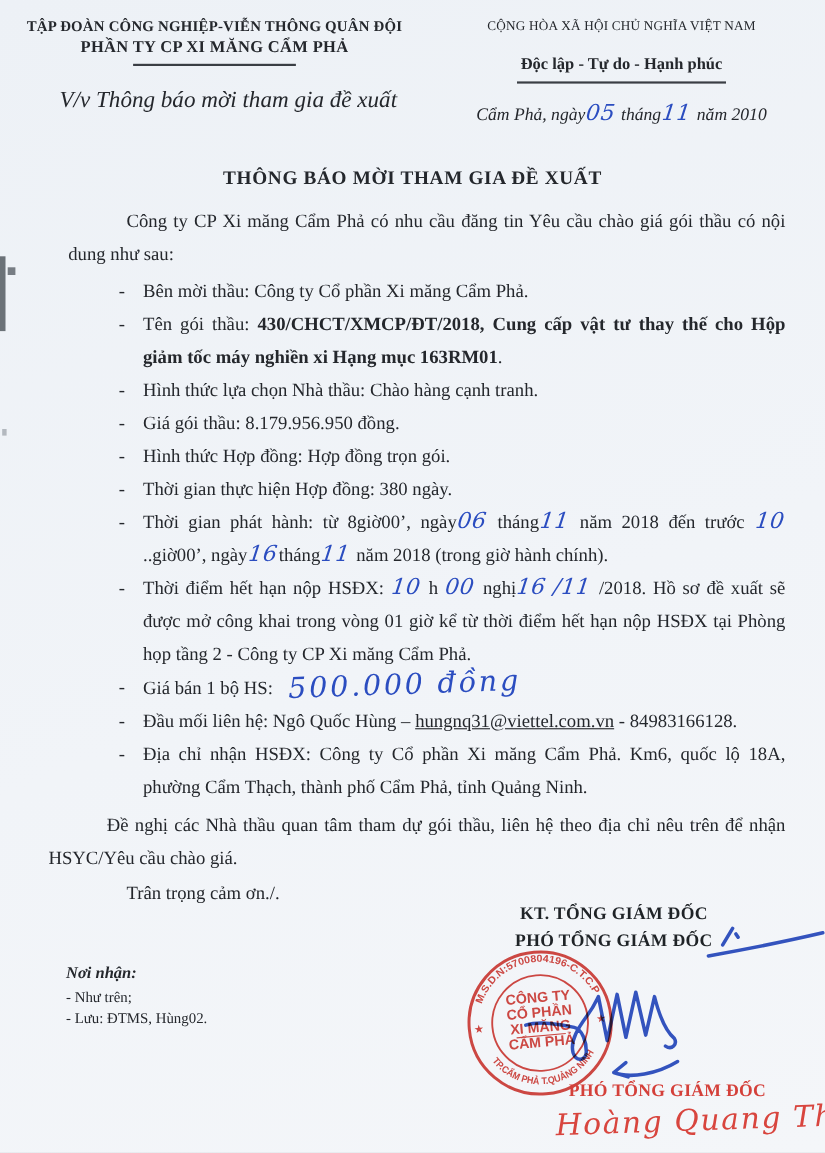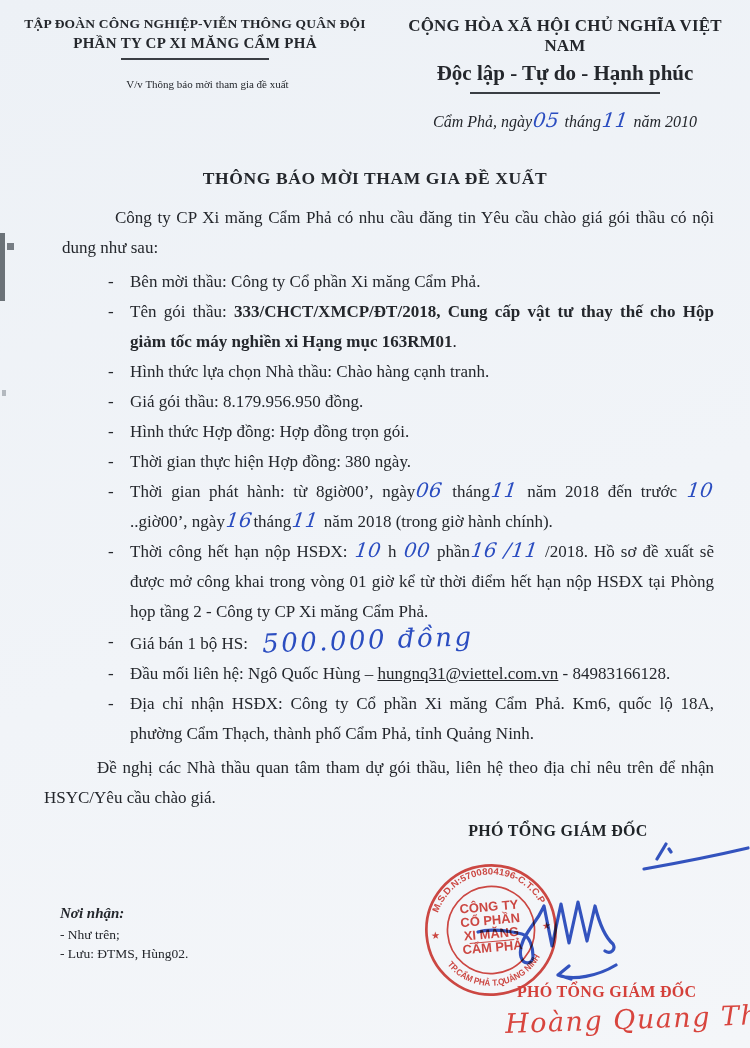--- a/index.html
+++ b/index.html
@@ -8,26 +8,26 @@
     background:linear-gradient(160deg,#edf1f6 0%,#f1f4f8 55%,#f4f6f9 100%);
     font-family:"Liberation Serif","DejaVu Serif",serif;
     color:#24272c;
   }
   
   .hdr{display:flex; padding-top:16px;}
   .hdr-left{width:390px; text-align:center;}
   .hdr-right{width:350px; text-align:center;}
   .org1{font-size:13.5px; font-weight:bold; letter-spacing:.2px;}
   .org2{font-size:15px; font-weight:bold; margin-top:3px; letter-spacing:.3px;}
-  .nat1{font-size:17px; font-weight:bold; letter-spacing:.2px;}
-  .nat2{font-size:21px; font-weight:bold; margin-top:5px;}
+  .nat1{font-size:12px; font-weight:normal; letter-spacing:.2px;}
+  .nat2{font-size:15px; font-weight:bold; margin-top:20px;}
   .rule{height:1.5px; background:#3a3e44; margin:6px auto 0;}
   .rule-l{width:148px;}
   .rule-r{width:190px;}
-  .subject{font-size:11px; margin-top:18px;margin-left:25px;}
+  .subject{font-style:italic; font-size:21px; margin-top:18px;margin-left:25px;}
   .dateline{font-style:italic; font-size:16px; margin-top:16px; white-space:nowrap;}
   
   .doc-title{text-align:center; font-size:17.5px; font-weight:bold; letter-spacing:.6px; margin-top:37px;}
   .para{margin:14px 36px 0 62px; font-size:17px; line-height:30px; text-align:justify; text-indent:53px;}
   .list{margin:4px 36px 0 62px;}
   .item{position:relative; padding-left:68px; font-size:17px; line-height:30px; text-align:justify;}
   .marker{position:absolute; left:46px; top:0;}
   .closing{margin:4px 36px 0 44px; font-size:17px; line-height:30px; text-align:justify; text-indent:53px;}
   .thanks{margin:2px 36px 0 62px; font-size:17px; line-height:30px; text-indent:53px;}
   
@@ -39,21 +39,21 @@
     letter-spacing:.5px; padding:0 1px;
   }
   .seg-hb{
     color:#2b4dc0; font-style:italic; font-size:26px; line-height:1;
     font-family:"DejaVu Serif",serif; display:inline-block; transform:rotate(-2deg);
     letter-spacing:2.5px; padding-left:10px;
   }
   
   .signoff{position:absolute; left:438px; top:818px; width:240px; text-align:center;
            font-weight:bold; font-size:16px; line-height:25px; color:#1f2327; letter-spacing:.3px;}
-  .recipients{position:absolute; left:60px; top:904px; font-size:13.5px; line-height:19px;}
+  .recipients{position:absolute; left:60px; top:876px; font-size:13.5px; line-height:19px;}
   .recip-label{font-weight:bold; font-style:italic; font-size:15px; margin-bottom:2px;}
   .stamp-wrap{position:absolute; left:423px; top:862px; width:136px; height:136px;
               transform:rotate(-5deg); mix-blend-mode:multiply; opacity:.95;}
   .sig-ink{position:absolute; left:430px; top:818px; width:320px; height:215px; mix-blend-mode:multiply;}
   .approver-title{position:absolute; left:517px; top:983px; color:#d4403a; font-weight:bold;
                   font-size:16px; letter-spacing:.3px; white-space:nowrap;}
   .approver-name{position:absolute; left:505px; top:1003px; color:#d8453e; font-size:27px;
                  font-style:italic; font-family:"DejaVu Serif",serif; letter-spacing:1.5px;
                  transform:rotate(-2deg); white-space:nowrap;}
   
@@ -83,21 +83,21 @@
 
   <div class="doc-title">THÔNG BÁO MỜI THAM GIA ĐỀ XUẤT</div>
   <div class="para">Công ty CP Xi măng Cẩm Phả có nhu cầu đăng tin Yêu cầu chào giá gói thầu có nội dung như sau:</div>
   <div class="list">
       <div class="item">
         <span class="marker">-</span>
         <div><span class="seg-n">Bên mời thầu: Công ty Cổ phần Xi măng Cẩm Phả.</span></div>
       </div>
       <div class="item">
         <span class="marker">-</span>
-        <div><span class="seg-n">Tên gói thầu: </span><span class="seg-b">333/CHCT/XMCP/ĐT/2018, Cung cấp vật tư thay thế cho Hộp giảm tốc máy nghiền xi Hạng mục 163RM01</span><span class="seg-n">.</span></div>
+        <div><span class="seg-n">Tên gói thầu: </span><span class="seg-b">430/CHCT/XMCP/ĐT/2018, Cung cấp vật tư thay thế cho Hộp giảm tốc máy nghiền xi Hạng mục 163RM01</span><span class="seg-n">.</span></div>
       </div>
       <div class="item">
         <span class="marker">-</span>
         <div><span class="seg-n">Hình thức lựa chọn Nhà thầu: Chào hàng cạnh tranh.</span></div>
       </div>
       <div class="item">
         <span class="marker">-</span>
         <div><span class="seg-n">Giá gói thầu: 8.179.956.950 đồng.</span></div>
       </div>
       <div class="item">
@@ -107,38 +107,40 @@
       <div class="item">
         <span class="marker">-</span>
         <div><span class="seg-n">Thời gian thực hiện Hợp đồng: 380 ngày.</span></div>
       </div>
       <div class="item">
         <span class="marker">-</span>
         <div><span class="seg-n">Thời gian phát hành: từ 8giờ00’, ngày</span><span class="seg-h">06</span><span class="seg-n"> tháng</span><span class="seg-h">11</span><span class="seg-n"> năm 2018 đến trước </span><span class="seg-h">10</span><span class="seg-n">..giờ00’, ngày</span><span class="seg-h">16</span><span class="seg-n">tháng</span><span class="seg-h">11</span><span class="seg-n"> năm 2018 (trong giờ hành chính).</span></div>
       </div>
       <div class="item">
         <span class="marker">-</span>
-        <div><span class="seg-n">Thời công hết hạn nộp HSĐX: </span><span class="seg-h">10</span><span class="seg-n"> h </span><span class="seg-h">00</span><span class="seg-n"> phần</span><span class="seg-h">16 /11</span><span class="seg-n"> /2018. Hồ sơ đề xuất sẽ được mở công khai trong vòng 01 giờ kể từ thời điểm hết hạn nộp HSĐX tại Phòng họp tầng 2 - Công ty CP Xi măng Cẩm Phả.</span></div>
+        <div><span class="seg-n">Thời điểm hết hạn nộp HSĐX: </span><span class="seg-h">10</span><span class="seg-n"> h </span><span class="seg-h">00</span><span class="seg-n"> nghị</span><span class="seg-h">16 /11</span><span class="seg-n"> /2018. Hồ sơ đề xuất sẽ được mở công khai trong vòng 01 giờ kể từ thời điểm hết hạn nộp HSĐX tại Phòng họp tầng 2 - Công ty CP Xi măng Cẩm Phả.</span></div>
       </div>
       <div class="item">
         <span class="marker">-</span>
         <div><span class="seg-n">Giá bán 1 bộ HS: </span><span class="seg-hb">500.000 đồng</span></div>
       </div>
       <div class="item">
         <span class="marker">-</span>
         <div><span class="seg-n">Đầu mối liên hệ: Ngô Quốc Hùng – </span><span class="seg-u">hungnq31@viettel.com.vn</span><span class="seg-n"> - 84983166128.</span></div>
       </div>
       <div class="item">
         <span class="marker">-</span>
         <div><span class="seg-n">Địa chỉ nhận HSĐX: Công ty Cổ phần Xi măng Cẩm Phả. Km6, quốc lộ 18A, phường Cẩm Thạch, thành phố Cẩm Phả, tỉnh Quảng Ninh.</span></div>
       </div>
     </div>
   <div class="closing">Đề nghị các Nhà thầu quan tâm tham dự gói thầu, liên hệ theo địa chỉ nêu trên để nhận HSYC/Yêu cầu chào giá.</div>
+  <div class="thanks">Trân trọng cảm ơn./.</div>
 
   <div class="signoff">
+    <div>KT. TỔNG GIÁM ĐỐC</div>
     <div>PHÓ TỔNG GIÁM ĐỐC</div>
   </div>
 
   <div class="recipients">
     <div class="recip-label">Nơi nhận:</div>
     <div>- Như trên;</div>
     <div>- Lưu: ĐTMS, Hùng02.</div>
   </div>
 
   <div class="stamp-wrap">

